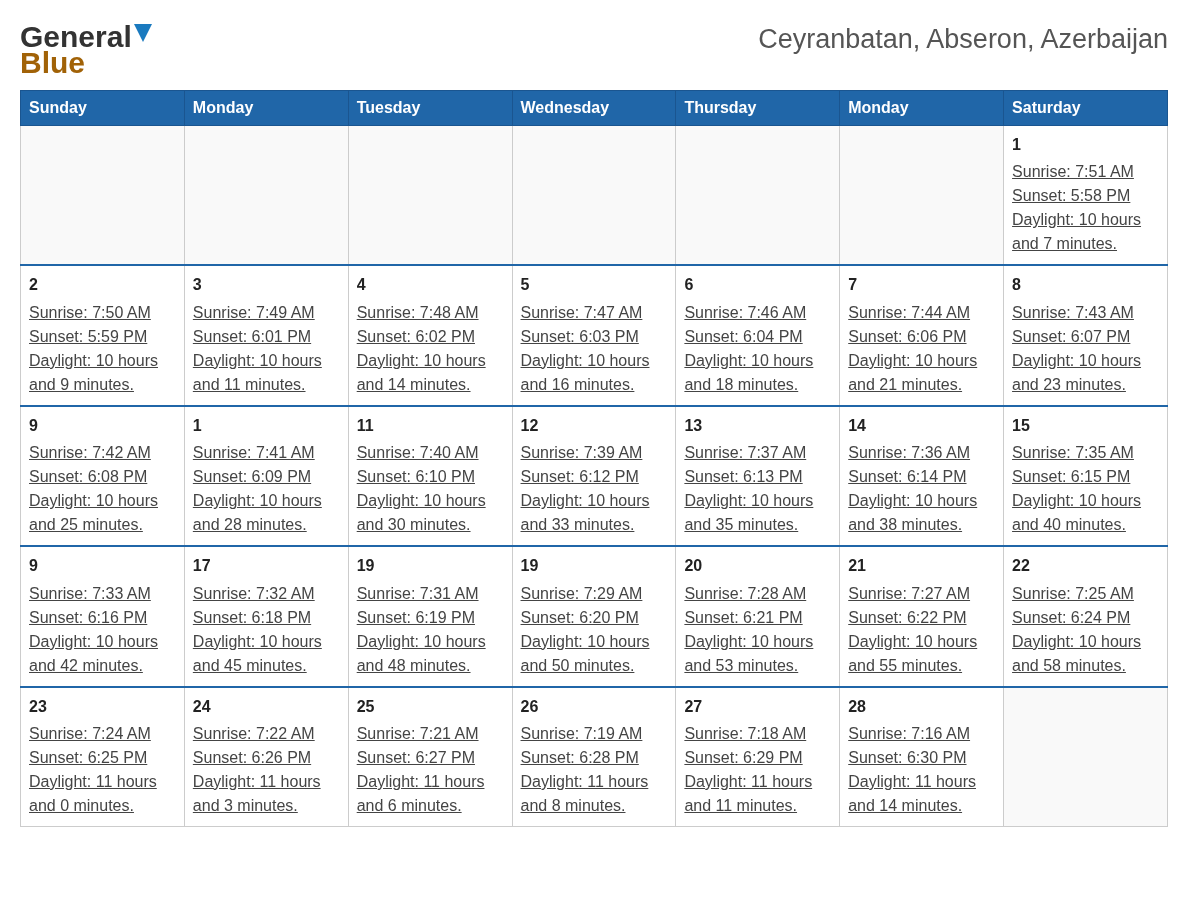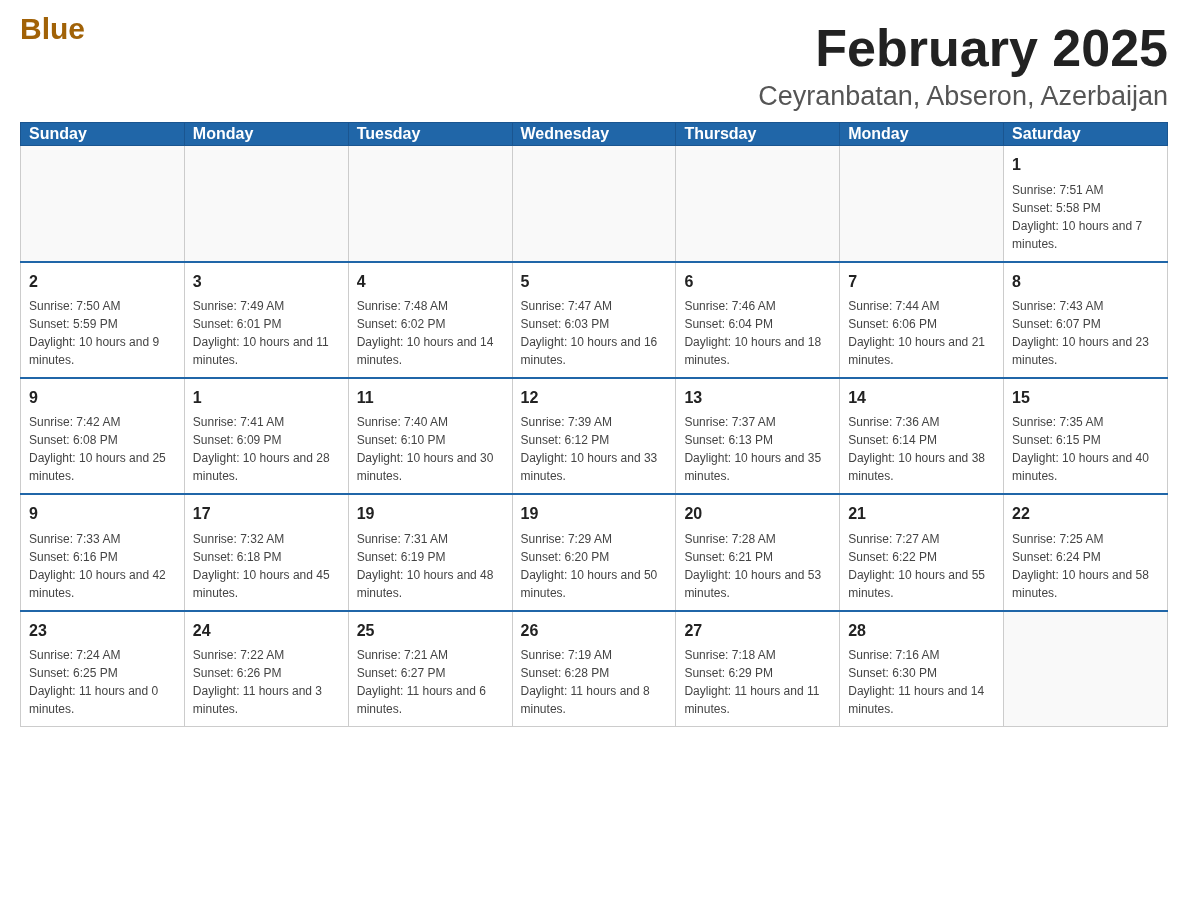--- a/index.html
+++ b/index.html
@@ -38,21 +38,21 @@
     .calendar {
       width: 100%;
       border-collapse: collapse;
       margin-top: 10px;
     }
     .calendar th {
       background-color: #2066a8;
       color: #fff;
       font-size: 16px;
       font-weight: bold;
-      padding: 2px 8px;
+      padding: 8px 8px;
       text-align: left;
       border: 1px solid #1a5590;
     }
     .calendar td {
       vertical-align: top;
       padding: 8px;
       border: 1px solid #ccc;
       width: calc(100% / 7);
       min-height: 100px;
       font-size: 12.5px;
@@ -60,40 +60,48 @@
       line-height: 1.4;
     }
     .day-number {
       font-size: 16px;
       font-weight: bold;
       color: #222;
       display: block;
       margin-bottom: 4px;
     }
     .day-info {
-      font-size: 12px;
+      font-size: 16px;
       color: #444;
       line-height: 1.5;
+      text-decoration: underline;
     }
     .empty-cell {
       background: #f9f9f9;
     }
     .row-divider td {
       border-top: 2px solid #2066a8;
     }
   </style>
 </head>
 <body>
 
 <div class="header">
   <div class="logo">
+    <div style="display:flex; align-items:center;">
+      <span style="font-size:30px; font-weight:bold; color:#333;">General</span>
+      <span style="display:inline-block; margin-left:2px; margin-bottom:4px;">
+        <svg width="18" height="18" viewBox="0 0 18 18">
+          <polygon points="0,0 18,0 9,18" fill="#1a7abf"></polygon>
+        </svg>
+      </span>
+    </div>
     <div style="font-size:30px; font-weight:bold; color:#a16207; margin-top:-8px;">Blue</div>
   </div>
   <div class="title-block">
-    <div class="month-title">February 2025</div>
     <div class="subtitle">Ceyranbatan, Abseron, Azerbaijan</div>
   </div>
 </div>
 
 <table class="calendar">
   <thead>
     <tr>
     <th>Sunday</th>
         <th>Monday</th>
         <th>Tuesday</th>

